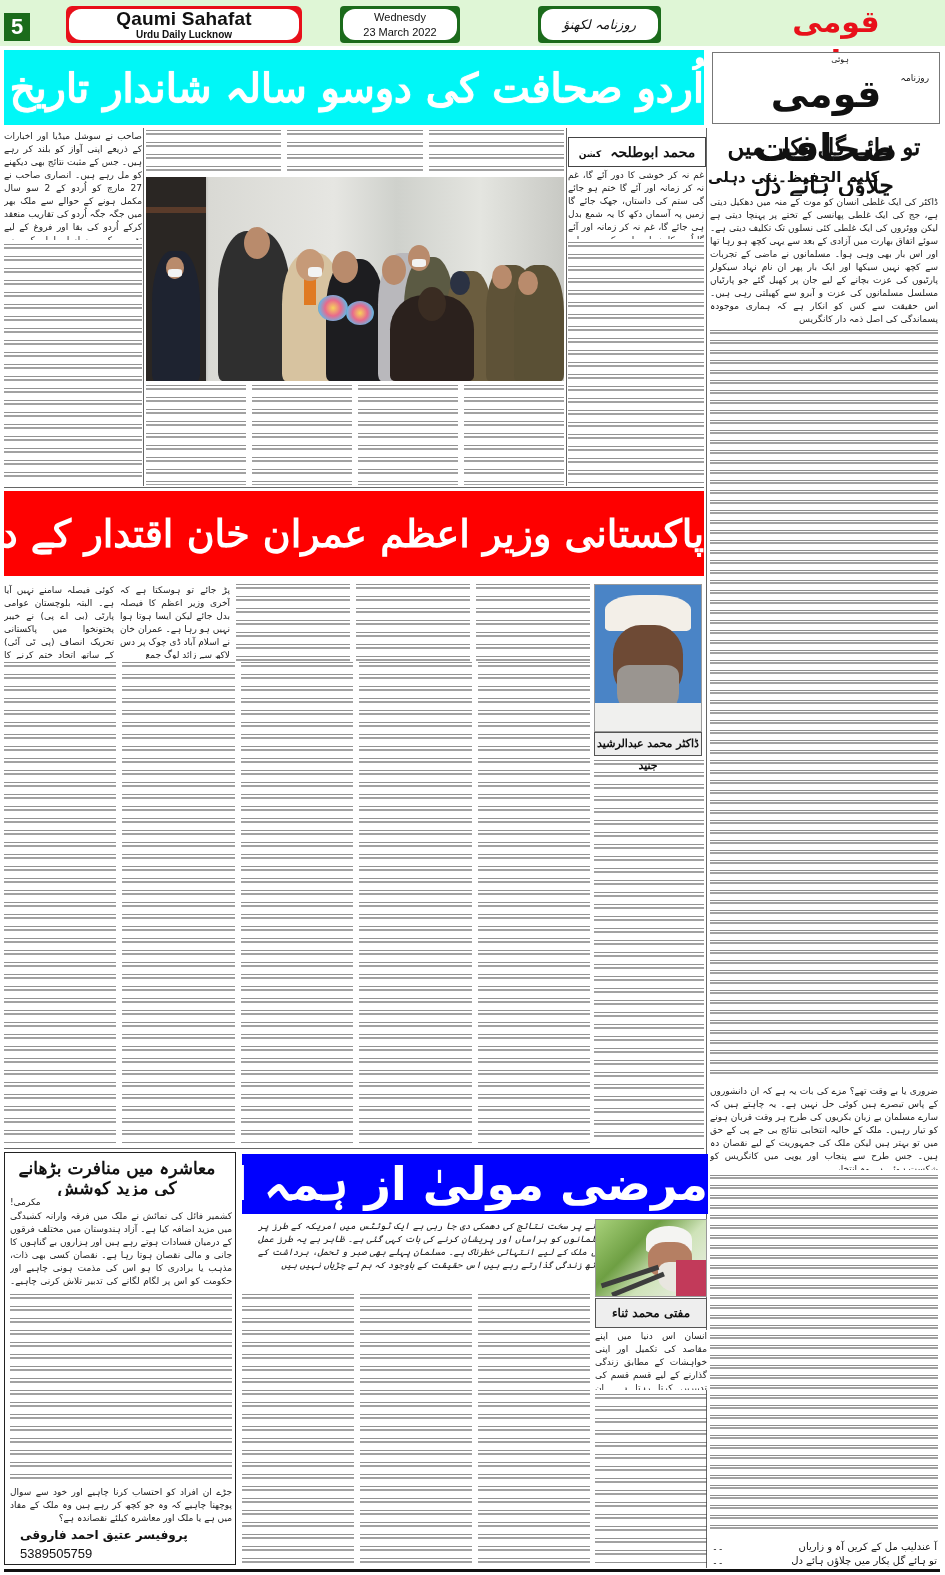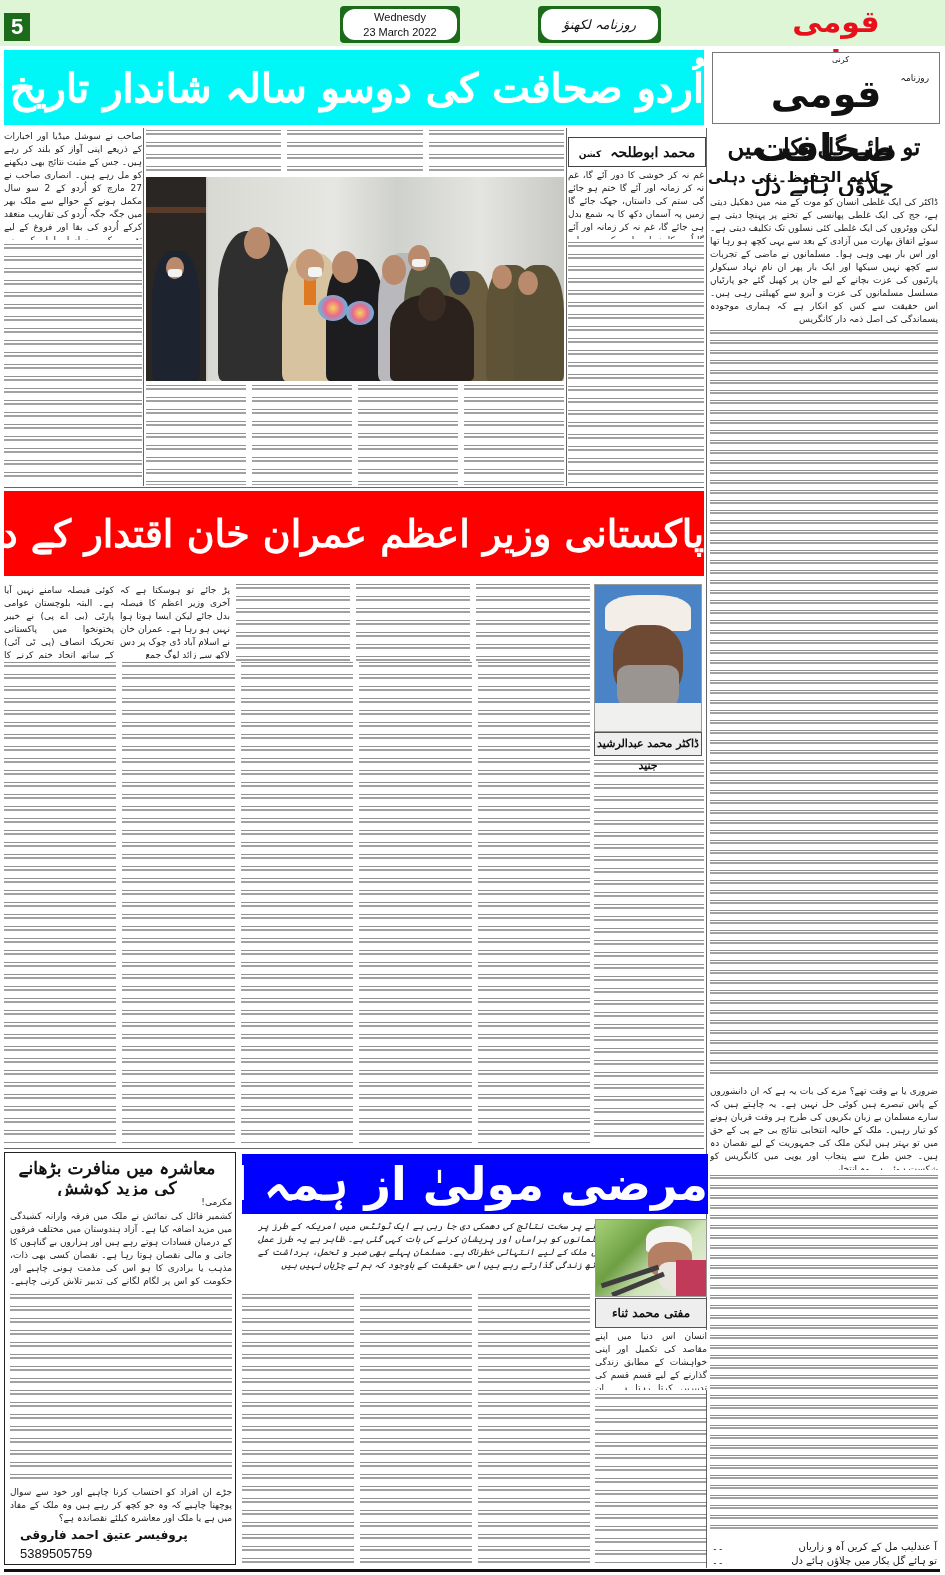--- a/index.html
+++ b/index.html
@@ -78,37 +78,43 @@
 
   .poem { position: absolute; left: 712px; top: 1540px; width: 225px; font: 10px "DejaVu Sans", sans-serif; direction: rtl; line-height: 14px; }
   .poem div { display: flex; justify-content: space-between; }
   .bottom-rule { position: absolute; left: 4px; top: 1569px; width: 936px; height: 3px; background: #111; }
 </style>
 </head>
 <body>
 
 <div class="masthead">
   <div class="page-num">5</div>
+  <div class="brand-box">
+    <div class="brand-inner">
+      <span class="brand-title">Qaumi Sahafat</span>
+      <span class="brand-sub">Urdu Daily Lucknow</span>
+    </div>
+  </div>
   <div class="date-box">
     <div class="date-inner">
       <div>Wednesdy</div>
       <div>23 March 2022</div>
     </div>
   </div>
   <div class="rozname-box">
     <div class="rozname-inner">روزنامہ لکھنؤ</div>
   </div>
   <div class="logo-red">قومی صحافت</div>
 </div>
 
 <div class="cyan-banner">اُردو صحافت کی دوسو سالہ شاندار تاریخ اور اُردو کے مسائل</div>
 
 <div class="logo-black-box">
   <span class="logo-black-small">روزنامہ</span>
-  <span class="logo-black-tiny">کرنی</span>
+  <span class="logo-black-tiny">ہوئی</span>
   <div class="logo-black">قومی صحافت</div>
 </div>
 
 <div class="right-headline">تو ہائے گل پکار میں چلاؤں ہائے دل</div>
 <div class="right-byline">کلیم الحفیظ۔نئی دہلی</div>
 <div class="snippet" style="left:710px; top:196px; width:228px; height:130px;">ڈاکٹر کی ایک غلطی انسان کو موت کے منہ میں دھکیل دیتی ہے، جج کی ایک غلطی پھانسی کے تختے پر پہنچا دیتی ہے لیکن ووٹروں کی ایک غلطی کئی نسلوں تک تکلیف دیتی ہے۔ سوئے اتفاق بھارت میں آزادی کے بعد سے یہی کچھ ہو رہا تھا اور اس بار بھی وہی ہوا۔ مسلمانوں نے ماضی کے تجربات سے کچھ نہیں سیکھا اور ایک بار پھر ان نام نہاد سیکولر پارٹیوں کی عزت بچانے کے لیے جان پر کھیل گئے جو پارٹیاں مسلسل مسلمانوں کی عزت و آبرو سے کھیلتی رہی ہیں۔ اس حقیقت سے کس کو انکار ہے کہ ہماری موجودہ پسماندگی کی اصل ذمہ دار کانگریس</div>
 <div class="cols" style="left:710px; top:330px; width:228px; height:750px;">
   <div class="col dense"></div>
 </div>
 <div class="snippet" style="left:710px; top:1085px; width:228px; height:85px;">ضروری یا بے وقت تھے؟ مزے کی بات یہ ہے کہ ان دانشوروں کے پاس تبصرے ہیں کوئی حل نہیں ہے۔ یہ چاہتے ہیں کہ سارے مسلمان بے زبان بکریوں کی طرح ہر وقت قربان ہونے کو تیار رہیں۔ ملک کے حالیہ انتخابی نتائج بی جے پی کے حق میں تو بہتر ہیں لیکن ملک کی جمہوریت کے لیے نقصان دہ ہیں۔ جس طرح سے پنجاب اور یوپی میں کانگریس کو شکست ہوئی ہے وہ انتخابی</div>
@@ -198,21 +204,21 @@
   <div class="col"></div>
   <div class="col"></div>
 </div>
 <div class="cols" style="left:594px; top:760px; width:110px; height:384px;">
   <div class="col"></div>
 </div>
 <div class="hrule" style="left:4px; top:1148px; width:700px;"></div>
 
 <div class="letter-box"></div>
 <div class="letter-title">معاشرہ میں منافرت بڑھانے کی مزید کوشش</div>
-<div class="snippet" style="left:10px; top:1196px; width:222px; height:12px; text-align:right;">مکرمی!</div>
+<div class="snippet" style="left:10px; top:1196px; width:222px; height:12px; text-align:left;">مکرمی!</div>
 <div class="snippet" style="left:10px; top:1210px; width:222px; height:80px;">کشمیر فائل کی نمائش نے ملک میں فرقہ وارانہ کشیدگی میں مزید اضافہ کیا ہے۔ آزاد ہندوستان میں مختلف فرقوں کے درمیان فسادات ہوتے رہے ہیں اور ہزاروں بے گناہوں کا جانی و مالی نقصان ہوتا رہا ہے۔ نقصان کسی بھی ذات، مذہب یا برادری کا ہو اس کی مذمت ہونی چاہیے اور حکومت کو اس پر لگام لگانے کی تدبیر تلاش کرنی چاہیے۔ میرا ماننا ہے کہ</div>
 <div class="cols" style="left:10px; top:1294px; width:222px; height:190px;">
   <div class="col"></div>
 </div>
 <div class="snippet" style="left:10px; top:1486px; width:222px; height:40px;">جڑے ان افراد کو احتساب کرنا چاہیے اور خود سے سوال پوچھنا چاہیے کہ وہ جو کچھ کر رہے ہیں وہ ملک کے مفاد میں ہے یا ملک اور معاشرہ کیلئے نقصاندہ ہے؟</div>
 <div class="letter-sign">پروفیسر عتیق احمد فاروقی</div>
 <div class="letter-phone">5389505759</div>
 
 <div class="blue-banner">مرضی مولیٰ از ہمہ اولیٰ</div>
 <div class="snippet" style="left:258px; top:1220px; width:348px; height:70px;font-style:italic;">کرنے پر سخت نتائج کی دھمکی دی جا رہی ہے ایک ٹوئٹس میں امریکہ کے طرز پر مسلمانوں کو ہراساں اور پریشان کرنے کی بات کہی گئی ہے۔ ظاہر ہے یہ طرز عمل اس ملک کے لیے انتہائی خطرناک ہے۔ مسلمان پہلے بھی صبر و تحمل، برداشت کے ساتھ زندگی گذارتے رہے ہیں اس حقیقت کے باوجود کہ ہم تے چڑیاں نہیں ہیں</div>

